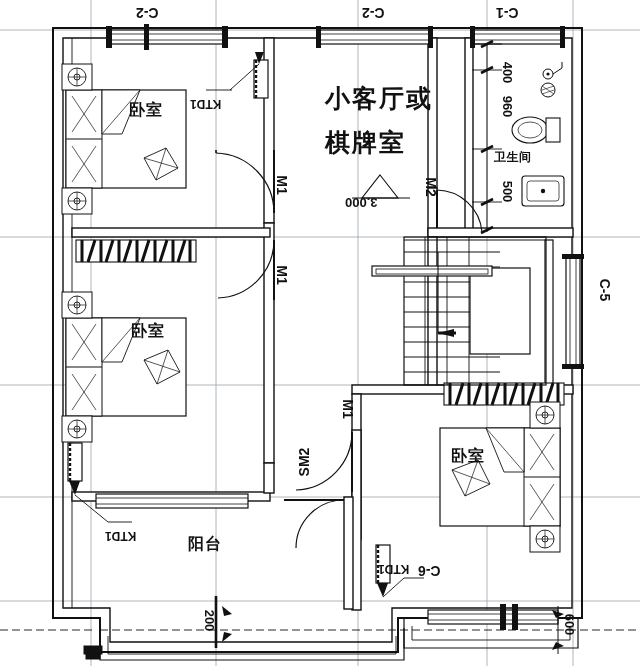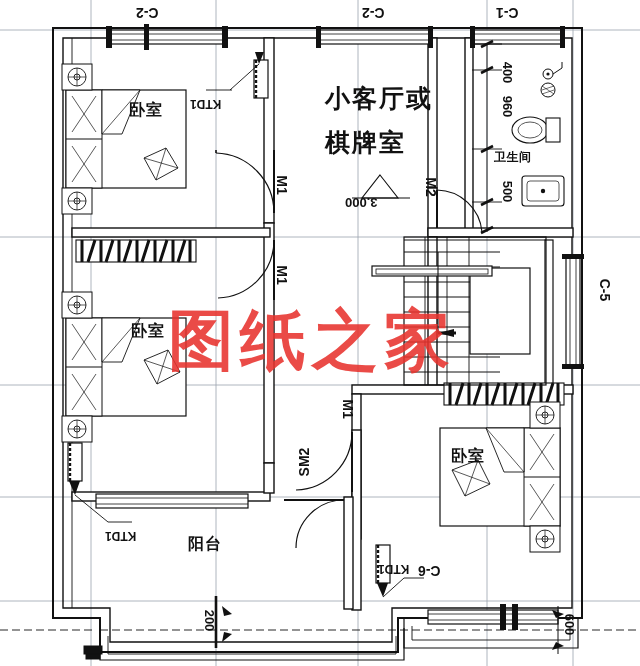--- a/index.html
+++ b/index.html
@@ -455,15 +455,14 @@
   <div class="lbl tag-sm rot180" style="left:378px; top:563px;">KTD1</div>
 
   <div class="lbl dim rot90" style="left:497px; top:66px;">400</div>
   <div class="lbl dim rot90" style="left:497px; top:100px;">960</div>
   <div class="lbl dim rot90" style="left:497px; top:185px;">500</div>
   <div class="lbl dim rot90" style="left:199px; top:614px;">200</div>
   <div class="lbl dim rot90" style="left:559px; top:618px;">600</div>
 
   <div class="lbl dim rot180" style="left:345px; top:196px;">3.000</div>
 
-  <div class="watermark" style="left:168px; top:296px;">图纸之家</div>
 
 </div>
 
 </body></html>

